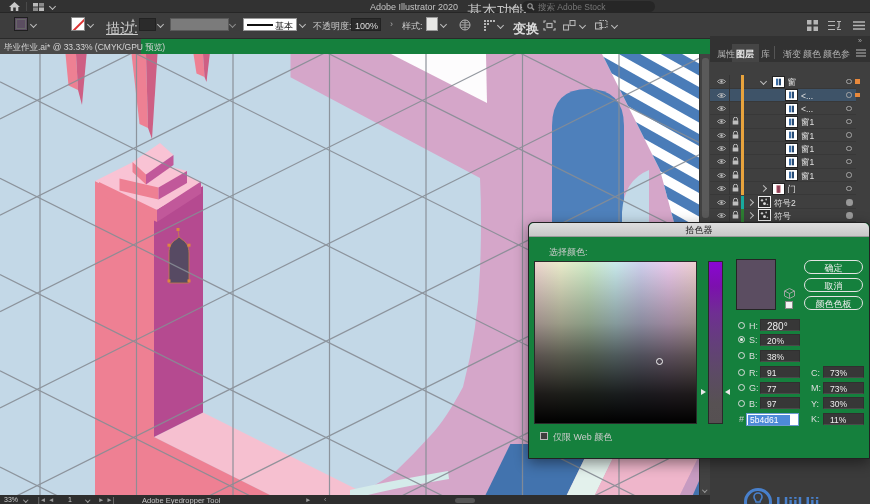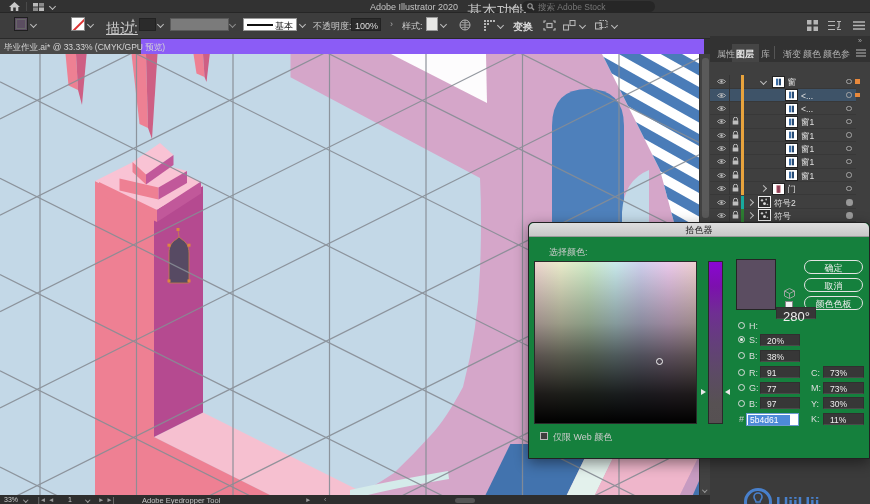--- a/index.html
+++ b/index.html
@@ -65,21 +65,21 @@
           <rect x="3" y="0" width="2" height="2"></rect>
           <rect x="6" y="0" width="2" height="2"></rect>
           <rect x="9" y="0" width="2" height="2"></rect>
           <rect x="0" y="3" width="2" height="2"></rect>
           <rect x="0" y="6" width="2" height="2"></rect>
           <rect x="0" y="9" width="2" height="2"></rect>
           <rect x="3" y="3" width="2" height="2"></rect>
         </g>
       </svg>
   <span class="chev abs" style="left:498px;top:10px;"></span>
-  <div class="abs" style="left:513px;top:7px;color:#ddd;font-size:10px;font-weight:bold;">变换</div>
+  <div class="abs" style="left:513px;top:7px;color:#ddd;font-size:13px;font-weight:bold;">变换</div>
   <svg class="abs" style="left:543px;top:7px" width="13" height="11" viewBox="0 0 13 11">
         <g stroke="#b5b5b5" stroke-width="1.2" fill="none">
           <path d="M1 3 V1 H3 M10 1 H12 V3 M12 8 V10 H10 M3 10 H1 V8"></path>
           <rect x="4" y="3.5" width="5" height="4"></rect>
         </g>
       </svg>
   <svg class="abs" style="left:563px;top:7px" width="13" height="11" viewBox="0 0 13 11">
         <g stroke="#b5b5b5" stroke-width="1.1" fill="none">
           <rect x="0.5" y="5" width="5" height="5"></rect>
           <rect x="7" y="0.5" width="5" height="5"></rect>
@@ -106,21 +106,21 @@
           <path d="M0 1.5 H7 M0 5.5 H7 M0 9.5 H7 M9 1.5 H13 M9 9.5 H13 M11 1.5 V6 A2.2 2.2 0 0 1 8.8 8.2"></path>
         </g>
       </svg>
   <svg class="abs" style="left:853px;top:7px" width="12" height="11" viewBox="0 0 12 11">
         <g stroke="#b5b5b5" stroke-width="1.3" fill="none">
           <path d="M0 2 H12 M0 5.5 H12 M0 9 H12"></path>
         </g>
       </svg>
 </div>
 
-<div class="abs" style="left:0;top:39px;width:704px;height:15px;background:#8b5cf6;">
+<div class="abs" style="left:0;top:39px;width:870px;height:15px;background:#15803d;">
   <div class="abs" style="left:0;top:0;width:141px;height:15px;background:#4a4a4a;color:#d5d5d5;font-size:8.5px;padding:3px 0 0 4px;white-space:nowrap;">毕业作业.ai* @ 33.33% (CMYK/GPU 预览)</div>
 </div>
 <svg class="abs" style="left:0;top:54px;" width="699" height="443" viewBox="0 54 699 443">
       <rect x="0" y="54" width="699" height="443" fill="#c3d8e7"></rect>
       <path d="M290.5 54 L699 54 L699 497 L340 500 L347 498 Q366 492 394 473 Q414 454 431 435 Q446 419 463 387 Q478 330 480 270 Q482 220 480 178 L290.5 77.3 Z" fill="#d5a6c9"></path>
       <path d="M391 54 L486 54 L487 103 Z" fill="#fdfcfd"></path>
       <clipPath id="stc">
         <path d="M600 50 L699 50 L699 230 L676 230 L660 170 Z"></path>
       </clipPath>
       <g clip-path="url(#stc)">
@@ -462,21 +462,21 @@
       <div class="abs" style="left:207px;top:36px;width:40px;height:51px;background:#5b4d61;border:1px solid #252525;"></div>
       <svg class="abs" style="left:255px;top:65px" width="11" height="11" viewBox="0 0 11 11">
         <path d="M5.5 0.5 L10.5 3 V8 L5.5 10.5 L0.5 8 V3 Z M0.5 3 L5.5 5.5 L10.5 3 M5.5 5.5 V10.5" fill="none" stroke="#aaa" stroke-width="0.9"></path>
       </svg>
       <div class="abs" style="left:256px;top:78px;width:8px;height:8px;background:#f2f2f2;border:1px solid #888;"></div>
       <div class="abs" style="left:275px;top:37px;width:59px;height:14px;border:1.2px solid #e4e4e4;border-radius:8px;color:#efefef;font-size:9px;text-align:center;padding-top:1px;">确定</div>
       <div class="abs" style="left:275px;top:55px;width:59px;height:14px;border:1.2px solid #e4e4e4;border-radius:8px;color:#efefef;font-size:9px;text-align:center;padding-top:1px;">取消</div>
       <div class="abs" style="left:275px;top:73px;width:59px;height:14px;border:1.2px solid #e4e4e4;border-radius:8px;color:#efefef;font-size:9px;text-align:center;padding-top:1px;">颜色色板</div>
       <div class="abs" style="left:209px;top:98.5px;width:7px;height:7px;border:1px solid #ddd;border-radius:50%;"></div>
       <div class="abs" style="left:220px;top:97.5px;color:#ddd;font-size:9px;">H:</div>
-      <div class="abs" style="left:231px;top:84px;width:40px;height:12px;background:#373737;border:1px solid #303030;border-bottom-color:#4a4a4a;color:#eee;font-size:13px;padding:1px 0 0 6px;margin-left:16px;">280°</div>
+      <div class="abs" style="left:231px;top:96.0px;width:40px;height:12px;background:#373737;border:1px solid #303030;border-bottom-color:#4a4a4a;color:#eee;font-size:10px;padding:1px 0 0 6px;">280°</div>
       <div class="abs" style="left:209px;top:113.3px;width:7px;height:7px;border:1px solid #ddd;border-radius:50%;">
         <div style="position:absolute;left:1.2px;top:1.2px;width:3px;height:3px;background:#eee;border-radius:50%;"></div>
       </div>
       <div class="abs" style="left:220px;top:112.3px;color:#ddd;font-size:9px;">S:</div>
       <div class="abs" style="left:231px;top:110.8px;width:40px;height:12px;background:#373737;border:1px solid #303030;border-bottom-color:#4a4a4a;color:#eee;font-size:8.5px;padding:1px 0 0 6px;">20%</div>
       <div class="abs" style="left:209px;top:129.0px;width:7px;height:7px;border:1px solid #ddd;border-radius:50%;"></div>
       <div class="abs" style="left:220px;top:128.0px;color:#ddd;font-size:9px;">B:</div>
       <div class="abs" style="left:231px;top:126.5px;width:40px;height:12px;background:#373737;border:1px solid #303030;border-bottom-color:#4a4a4a;color:#eee;font-size:8.5px;padding:1px 0 0 6px;">38%</div>
       <div class="abs" style="left:209px;top:145.7px;width:7px;height:7px;border:1px solid #ddd;border-radius:50%;"></div>
       <div class="abs" style="left:220px;top:144.7px;color:#ddd;font-size:9px;">R:</div>

